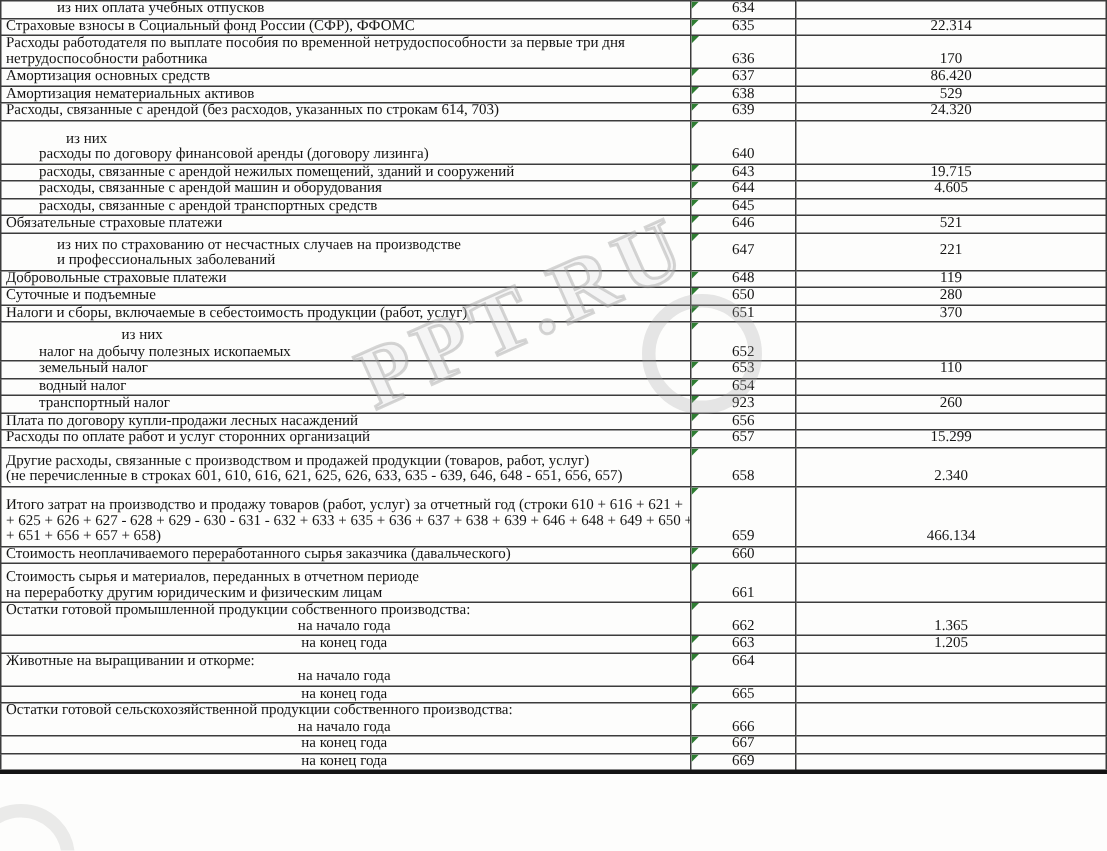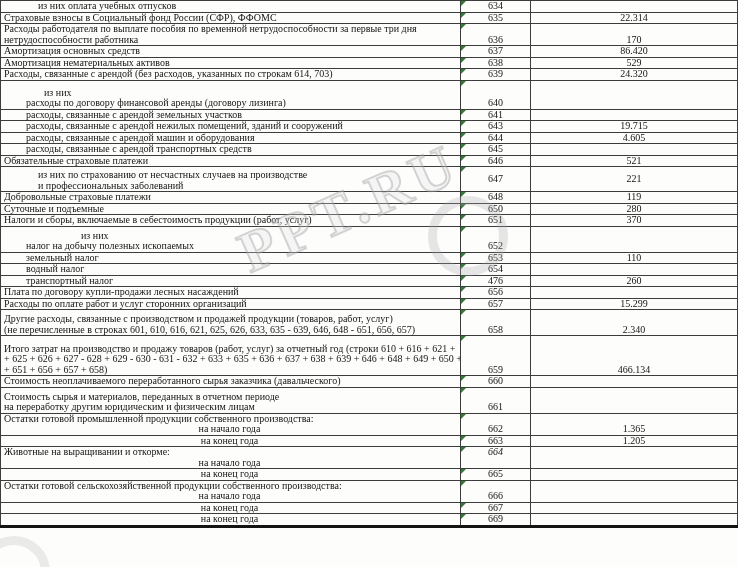--- a/index.html
+++ b/index.html
@@ -127,27 +127,20 @@
       <tr style="height: 29px;">
         <td class="desc">
           <div class="line" style="padding-left: 43px;">из них</div>
           <div class="line" style="padding-left: 25px;">расходы по договору финансовой аренды (договору лизинга)</div>
         </td>
         <td class="code"><span class="flag"></span><span>640</span></td>
         <td class="val"></td>
       </tr>
       <tr style="height: 11px;">
         <td class="desc">
-          <div class="line" style="padding-left: 25px;">расходы, связанные с арендой земельных участков</div>
-        </td>
-        <td class="code"><span class="flag"></span><span>641</span></td>
-        <td class="val"></td>
-      </tr>
-      <tr style="height: 11px;">
-        <td class="desc">
           <div class="line" style="padding-left: 25px;">расходы, связанные с арендой нежилых помещений, зданий и сооружений</div>
         </td>
         <td class="code"><span class="flag"></span><span>643</span></td>
         <td class="val">19.715</td>
       </tr>
       <tr style="height: 11px;">
         <td class="desc">
           <div class="line" style="padding-left: 25px;">расходы, связанные с арендой машин и оборудования</div>
         </td>
         <td class="code"><span class="flag"></span><span>644</span></td>
@@ -215,21 +208,21 @@
         <td class="desc">
           <div class="line" style="padding-left: 25px;">водный налог</div>
         </td>
         <td class="code"><span class="flag"></span><span>654</span></td>
         <td class="val"></td>
       </tr>
       <tr style="height: 11px;">
         <td class="desc">
           <div class="line" style="padding-left: 25px;">транспортный налог</div>
         </td>
-        <td class="code"><span class="flag"></span><span>476</span></td>
+        <td class="code"><span class="flag"></span><span>923</span></td>
         <td class="val">260</td>
       </tr>
       <tr style="height: 11px;">
         <td class="desc">
           <div class="line" style="padding-left: 3px;">Плата по договору купли-продажи лесных насаждений</div>
         </td>
         <td class="code"><span class="flag"></span><span>656</span></td>
         <td class="val"></td>
       </tr>
       <tr style="height: 11px;">
@@ -284,21 +277,21 @@
           <div class="line" style="text-align: center;">на конец года</div>
         </td>
         <td class="code"><span class="flag"></span><span>663</span></td>
         <td class="val">1.205</td>
       </tr>
       <tr style="height: 21px;">
         <td class="desc">
           <div class="line" style="padding-left: 3px;">Животные на выращивании и откорме:</div>
           <div class="line" style="text-align: center;">на начало года</div>
         </td>
-        <td class="code" style="vertical-align: top; font-style: italic;"><span class="flag"></span><span>664</span></td>
+        <td class="code" style="vertical-align: top;"><span class="flag"></span><span>664</span></td>
         <td class="val"></td>
       </tr>
       <tr style="height: 11px;">
         <td class="desc">
           <div class="line" style="text-align: center;">на конец года</div>
         </td>
         <td class="code"><span class="flag"></span><span>665</span></td>
         <td class="val"></td>
       </tr>
       <tr style="height: 21px;">

